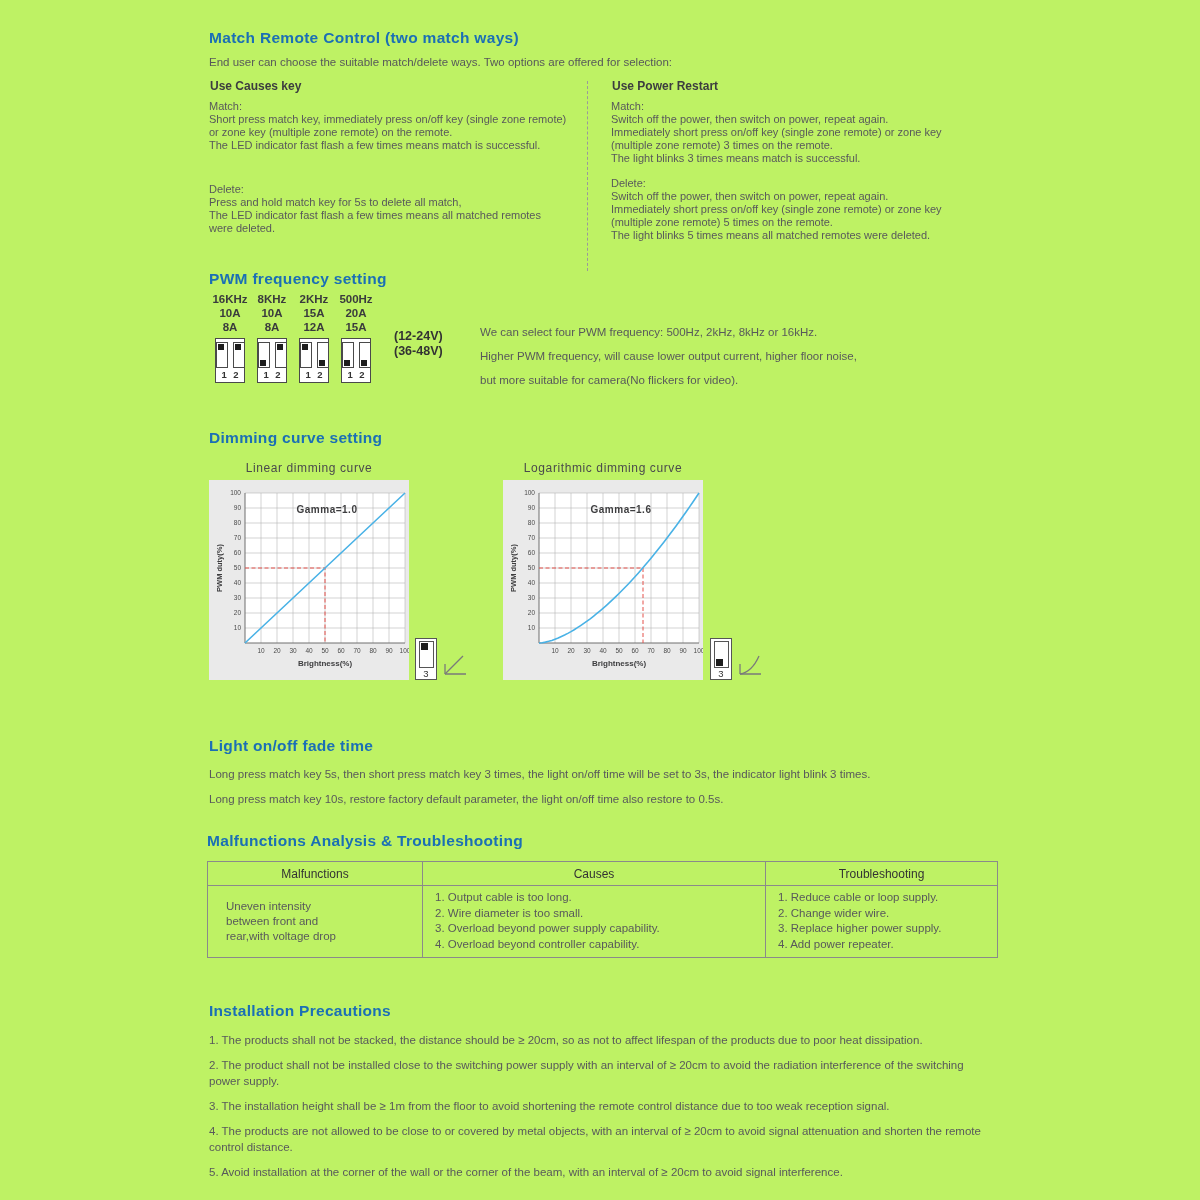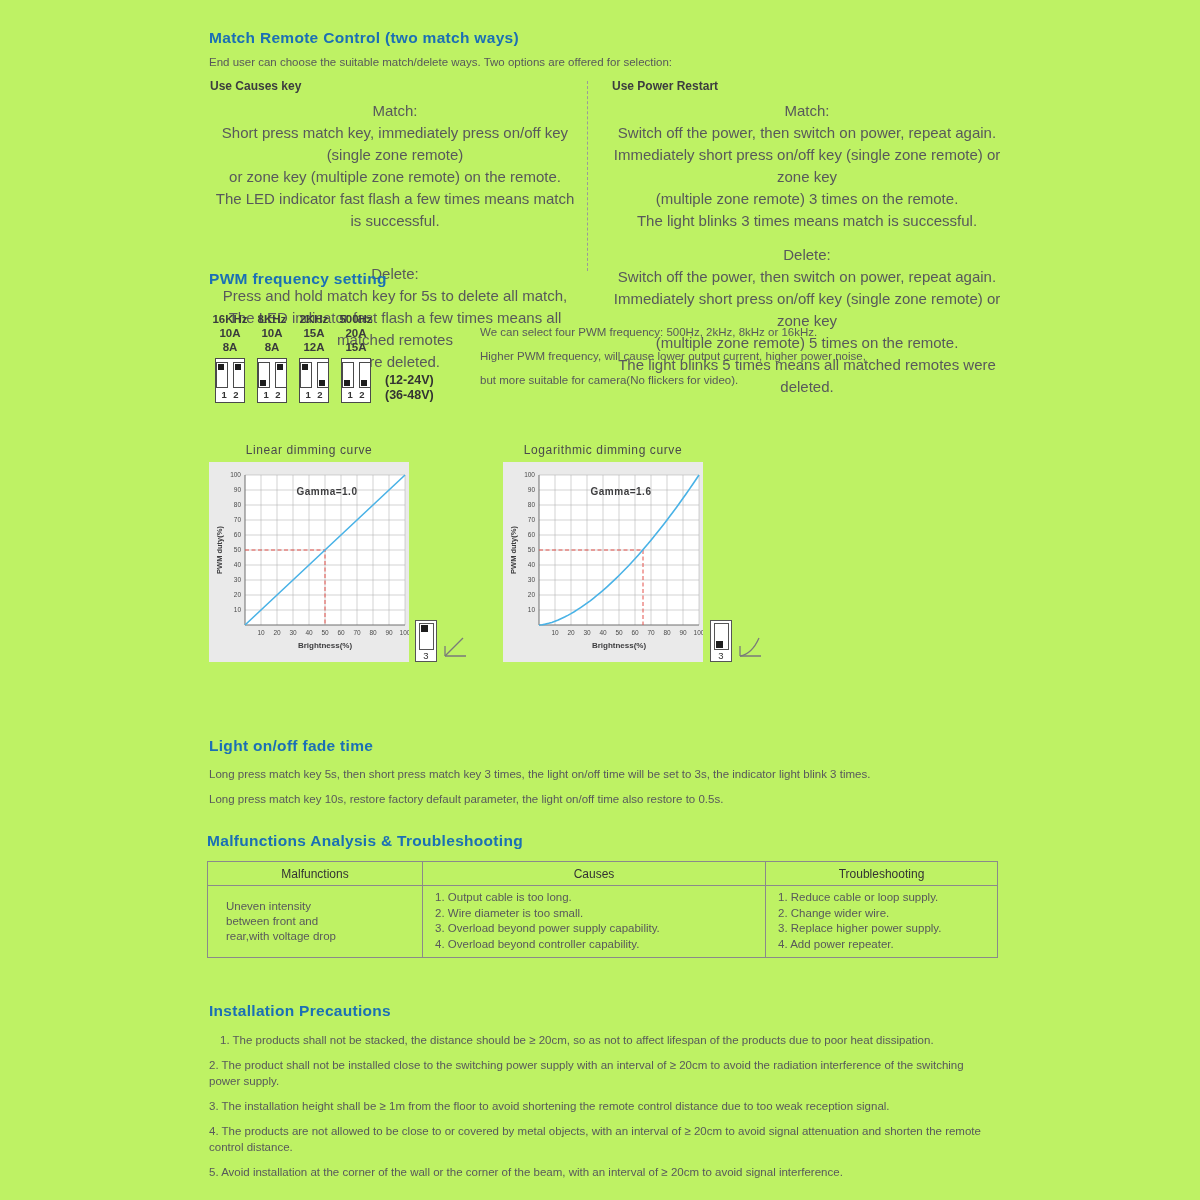--- a/index.html
+++ b/index.html
@@ -10,27 +10,27 @@
 
   
   .match-section{left:209px;top:29px;width:800px;}
   .intro{font-size:11.5px;margin-top:9px;color:#57585a;}
   .cols{position:relative;margin-top:11px;height:210px;}
   .col-left{position:absolute;left:0;top:0;width:372px;}
   .col-right{position:absolute;left:402px;top:0;width:392px;}
   .col-divider{position:absolute;left:378px;top:2px;height:190px;border-left:1px dashed #9a9a9a;}
   .col-title{font-size:12px;font-weight:bold;color:#3c3d3f;margin:0 0 7px 1px;}
   .pre{white-space:pre-line;}
-  .match-block{font-size:15px;line-height:22px;text-align:center;}
+  .match-block{font-size:11px;line-height:13px;}
   .delete-left{margin-top:31px;}
   .delete-right{margin-top:12px;}
 
   
   .pwm-section{left:209px;top:270px;width:800px;height:145px;}
-  .pwm-row{margin-top:24px;display:flex;align-items:flex-end;}
+  .pwm-row{margin-top:4px;display:flex;align-items:center;gap:9px;}
   .pwm-col{width:42px;text-align:center;color:#3a3b3d;font-weight:bold;}
   .pwm-freq,.pwm-cur{font-size:11.5px;line-height:14px;}
   .dip-box{width:28px;height:43px;border:1.5px solid #4a4a4a;margin:4px auto 0;
            display:flex;flex-direction:column;align-items:center;background:#fff;}
   .dip-slots{display:flex;gap:5px;margin-top:3px;}
   .dip-slot{width:8px;height:22px;border:1px solid #4a4a4a;display:flex;flex-direction:column;padding:1px;}
   .dip-slot.up{justify-content:flex-start;}
   .dip-slot.down{justify-content:flex-end;}
   .dip-square{width:6px;height:6px;background:#1d1d1d;}
   .dip-pins{font-size:9.5px;color:#333;font-weight:bold;word-spacing:4px;margin-top:1px;}
@@ -66,21 +66,21 @@
   .malf-section{left:207px;top:832px;width:792px;}
   .malf-table{border-collapse:collapse;margin-top:11px;width:790px;table-layout:fixed;}
   .malf-table th,.malf-table td{border:1px solid #8a8a8a;}
   .malf-table th{height:21px;font-size:12px;font-weight:normal;color:#333;text-align:center;}
   .cell-mal{padding:4px 6px 4px 18px;font-size:11.5px;line-height:15px;vertical-align:middle;}
   .cell-pre{padding:4px 8px 5px 12px;font-size:11.5px;line-height:15.5px;vertical-align:middle;}
 
   
   .prec-section{left:209px;top:1002px;width:965px;}
   .prec-item{margin-top:9px;font-size:11.5px;line-height:16px;}
-  .prec-item:first-of-type{margin-top:12px;margin-left:11px;}
+  .prec-item:first-of-type{margin-top:12px;}
 </style>
 </head>
 <body>
 
 <div class="page">
 
   <div class="section match-section">
     <h2 class="sec-heading">Match Remote Control (two match ways)</h2>
     <div class="intro">End user can choose the suitable match/delete ways. Two options are offered for selection:</div>
     <div class="cols">
@@ -180,25 +180,26 @@
               <div class="dip-pins">1 2</div>
             </div>
           </div>
         </div>
       <div class="pwm-volts">
         <div>(12-24V)</div>
         <div>(36-48V)</div>
       </div>
     </div>
     <div class="pwm-desc pre">We can select four PWM frequency: 500Hz, 2kHz, 8kHz or 16kHz.
-Higher PWM frequency, will cause lower output current, higher power noise,
+Higher PWM frequency, will cause lower output current, higher floor noise,
 but more suitable for camera(No flickers for video).</div>
   </div>
 
   <div class="section dimming-section">
+    <h2 class="sec-heading">Dimming curve setting</h2>
     <div class="charts-row">
       <div class="chart-block chart-1">
         <div class="chart-title">Linear dimming curve</div>
         <div class="chart-panel"><svg width="200" height="200" viewBox="0 0 200 200">
               <rect x="36" y="13" width="160" height="150" fill="#ffffff"></rect>
               <line x1="52" y1="13" x2="52" y2="163" stroke="#b7b7b7" stroke-width="0.6"></line>
               <line x1="36" y1="148" x2="196" y2="148" stroke="#b7b7b7" stroke-width="0.6"></line>
               <line x1="68" y1="13" x2="68" y2="163" stroke="#b7b7b7" stroke-width="0.6"></line>
               <line x1="36" y1="133" x2="196" y2="133" stroke="#b7b7b7" stroke-width="0.6"></line>
               <line x1="84" y1="13" x2="84" y2="163" stroke="#b7b7b7" stroke-width="0.6"></line>

